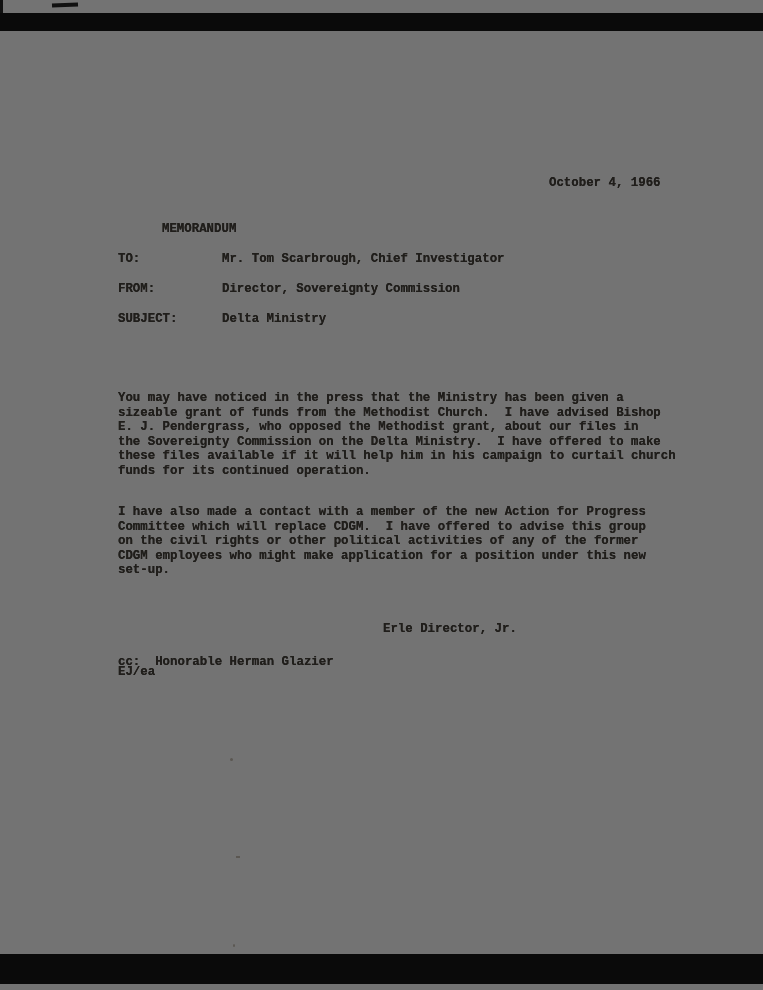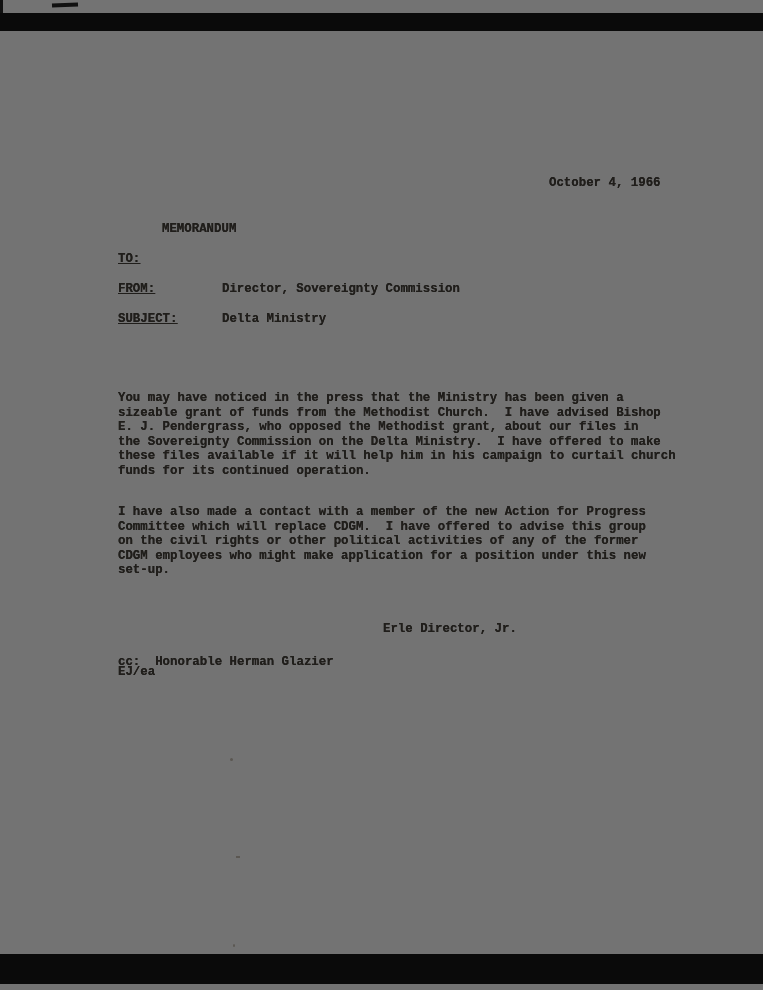--- a/index.html
+++ b/index.html
@@ -49,21 +49,21 @@
     line-height: 14.6px;
     font-weight: bold;
     letter-spacing: 0;
     white-space: pre;
     color: #201e1b;
     text-shadow: 0 0 0.4px #201e1b;
   }
   .date      { left: 549px; top: 176px; }
   .memo-title{ left: 118px; top: 222px; margin-left: 44px; }
   .field     { left: 118px; display: flex; }
-  .field .flabel { width: 104px; flex: 0 0 104px; text-decoration: underline; }
+  .field .flabel { width: 104px; flex: 0 0 104px; }
   .field.f-to      { top: 252px; }
   .field.f-from    { top: 282px; }
   .field.f-subject { top: 312px; }
   .para { left: 118px; }
   .para.p1 { top: 344px; }
   .para.p2 { top: 391px; }
   .para.p3 { top: 505px; }
   .signature { left: 383px; top: 622px; }
   .cc-line   { left: 118px; top: 655px; }
   .initials  { left: 118px; top: 665px; }
@@ -80,20 +80,21 @@
   <div class="speck s1"></div>
   <div class="speck s2"></div>
   <div class="speck s3"></div>
 
   <div class="tw date">October 4, 1966</div>
 
   <div class="tw memo-title">MEMORANDUM</div>
 
   <div class="tw field f-to">
     <span class="flabel">TO:</span>
+    <span class="fvalue">Mr. Tom Scarbrough, Chief Investigator</span>
   </div>
 
   <div class="tw field f-from">
     <span class="flabel">FROM:</span>
     <span class="fvalue">Director, Sovereignty Commission</span>
   </div>
 
   <div class="tw field f-subject">
     <span class="flabel">SUBJECT:</span>
     <span class="fvalue">Delta Ministry</span>

